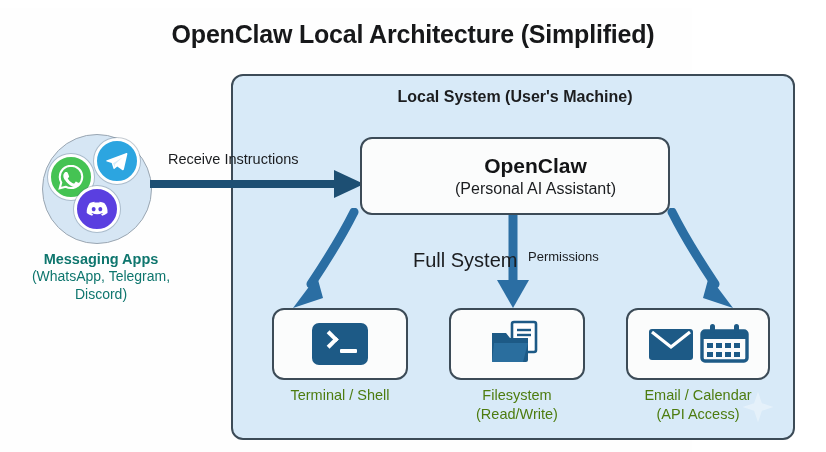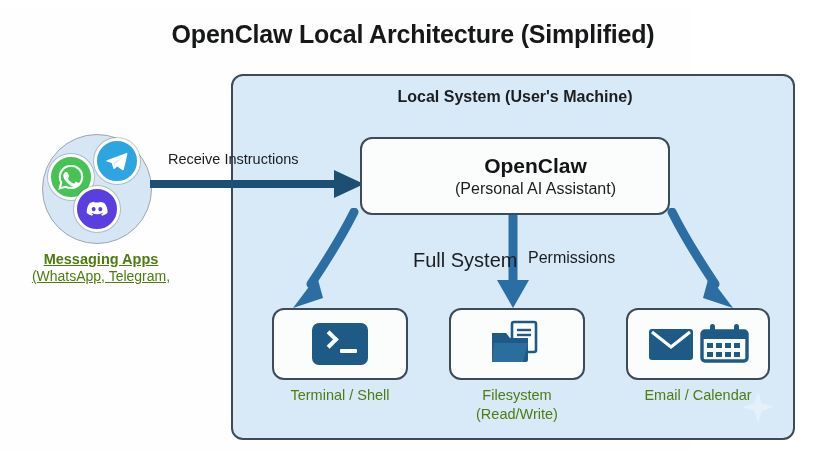--- a/index.html
+++ b/index.html
@@ -53,21 +53,21 @@
     border: 3px solid #ffffff;
     display: flex; align-items: center; justify-content: center;
     box-shadow: 0 0 0 1px rgba(90,110,130,.35);
   }
   #app-whatsapp { left: 6px; top: 20px; width: 46px; height: 46px; background: #45c353; }
   #app-telegram { left: 52px; top: 4px;  width: 46px; height: 46px; background: #2ca5e0; }
   #app-discord  { left: 32px; top: 52px; width: 46px; height: 46px; background: #5a3fe0; }
 
   #messaging-caption {
     position: absolute; left: -34px; top: 116px; width: 186px;
-    text-align: center; color: #4d7c0f; line-height: 1.25; text-decoration: underline;
+    text-align: center; color: #0f766e; line-height: 1.25;
   }
   #messaging-caption .ttl { font-size: 14.5px; font-weight: bold; display: block; }
   #messaging-caption .sub { font-size: 14px; display: block; }
 
   
   #receive-instructions-label {
     position: absolute; left: 168px; top: 143px;
     font-size: 14.5px; color: #1b1d20; white-space: nowrap;
   }
   #arrow-receive { position: absolute; left: 148px; top: 160px; width: 218px; height: 32px; }
@@ -80,21 +80,21 @@
     border: 2px solid #3c4b57;
     border-radius: 12px;
     display: flex; flex-direction: column;
     align-items: center; justify-content: center; padding-left: 41px;
   }
   #openclaw-title { font-size: 21px; font-weight: bold; color: #131416; }
   #openclaw-subtitle { font-size: 16px; color: #1b1d20; margin-top: 2px; }
 
   
   #permissions-left  { position: absolute; left: 413px; top: 241px; font-size: 20px; color: #1b1d20; }
-  #permissions-right { position: absolute; left: 528px; top: 241px; font-size: 16px; color: #1b1d20; }
+  #permissions-right { position: absolute; left: 528px; top: 241px; font-size: 13px; color: #1b1d20; }
 
   
   #branch-arrows { position: absolute; left: 231px; top: 200px; width: 564px; height: 110px; }
 
   
   .cap-card {
     position: absolute;
     width: 136px; height: 72px;
     background: #fbfcfc;
     border: 2px solid #3c4b57;
@@ -176,20 +176,21 @@
 
     <div class="app-badge" id="app-discord">
       <svg viewBox="0 0 32 32" width="28" height="28">
         <path d="M24.3 9.2c-1.7-.8-3.5-1.3-5.4-1.6l-.3.6c1.8.4 3.3 1.1 4.8 2-1.8-.9-3.6-1.5-7.4-1.5s-5.6.6-7.4 1.5c1.5-.9 3.2-1.6 4.8-2l-.3-.6c-1.9.3-3.7.8-5.4 1.6C4.9 13.1 4 16.9 4.3 20.6c2.1 1.6 4.1 2.5 6.1 3.2l1.3-1.8c-.7-.3-1.4-.6-2-1 .2-.1.3-.2.5-.3 3.9 1.8 8.1 1.8 11.9 0 .2.1.3.2.5.3-.6.4-1.3.8-2 1l1.3 1.8c2-.6 4-1.6 6.1-3.2.4-4.3-.7-8.1-3.7-11.4zM12.2 18.6c-1.2 0-2.2-1.1-2.2-2.4s1-2.4 2.2-2.4 2.2 1.1 2.2 2.4-1 2.4-2.2 2.4zm7.6 0c-1.2 0-2.2-1.1-2.2-2.4s1-2.4 2.2-2.4 2.2 1.1 2.2 2.4-1 2.4-2.2 2.4z" fill="#ffffff"></path>
       </svg>
     </div>
 
     <div id="messaging-caption">
       <span class="ttl">Messaging Apps</span>
       <span class="sub">(WhatsApp, Telegram,</span>
+      <span class="sub">Discord)</span>
     </div>
   </div>
 
   <div id="receive-instructions-label">Receive Instructions</div>
   <svg id="arrow-receive" viewBox="0 0 218 32">
     <path d="M2 16 L192 16" stroke="#1d4f73" stroke-width="8" fill="none"></path>
     <polygon points="216,16 186,2 186,30" fill="#1d4f73"></polygon>
   </svg>
 
   <div id="openclaw-box">
@@ -241,15 +242,16 @@
           <rect x="88" y="22" width="6" height="5"></rect>
         <rect x="61" y="31" width="6" height="5"></rect>
           <rect x="70" y="31" width="6" height="5"></rect>
         <rect x="79" y="31" width="6" height="5"></rect>
           <rect x="88" y="31" width="6" height="5"></rect>
       </g>
     </svg>
   </div>
   <div class="cap-label" id="cap-label-email">
     <span>Email / Calendar</span>
+    <span class="l2">(API Access)</span>
   </div>
 
 </div>
 
 </body></html>

